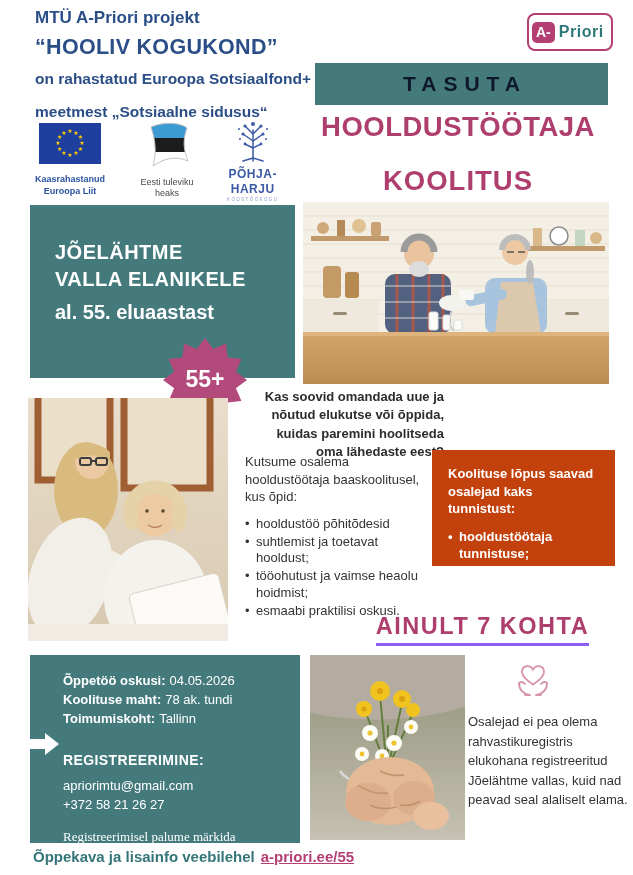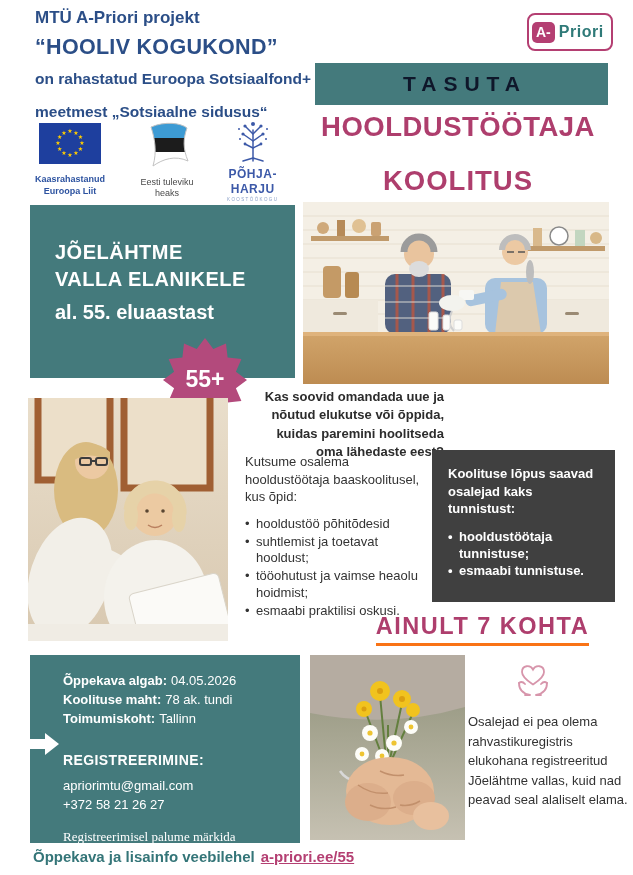--- a/index.html
+++ b/index.html
@@ -53,28 +53,28 @@
   .ph-kitchen svg,.ph-women svg,.ph-hands svg{display:block;}
 
   
   .question{left:248px;top:388px;width:196px;font-size:13px;font-weight:700;color:#2c2c2c;line-height:1.42;text-align:right;}
   .invite{left:245px;top:453px;width:178px;font-size:13px;color:#333;line-height:1.35;}
   ul.blist{list-style:none;margin:10px 0 0 0;padding:0;}
   ul.blist li{position:relative;padding-left:11px;line-height:1.3;margin-bottom:1px;}
   ul.blist li::before{content:"•";position:absolute;left:0;top:0;}
 
   
-  .certs{left:432px;top:450px;width:183px;height:152px;background:#404040;color:#fff;
+  .certs{left:432px;top:450px;width:183px;height:116px;background:#c2410c;color:#fff;
     padding:15px 12px 0 16px;box-sizing:border-box;font-size:13px;font-weight:700;line-height:1.35;}
   .certs ul.blist{margin-top:11px;}
 
   
   .spots{left:355px;top:613px;width:255px;text-align:center;}
   .spots span{display:inline-block;color:#ae3e6d;font-size:23.5px;font-weight:800;letter-spacing:1.5px;
-    border-bottom:3px solid #f97316;padding-bottom:3px;}
+    border-bottom:3px solid #8b5cf6;padding-bottom:3px;}
 
   
   .details{left:30px;top:655px;width:270px;height:188px;background:#447a7c;color:#fff;
     padding:17px 14px 0 33px;box-sizing:border-box;font-size:13px;line-height:1.45;}
   .details .row .lbl{font-weight:700;}
   .details .row .val{margin-left:4px;}
   .details .reg{font-size:14px;font-weight:800;letter-spacing:.4px;margin-top:21px;}
   .details .contact{margin-top:7px;line-height:1.45;}
   .details .note{margin-top:13px;line-height:1.4;width:200px;font-family:Liberation Serif, serif;}
   .details .note b{font-weight:800;}
@@ -309,21 +309,21 @@
       <li>esmaabi tunnistuse.</li>
     </ul>
   </div>
 
   <div class="abs spots">
     <span>AINULT 7 KOHTA</span>
   </div>
 
   <div class="abs details">
     <div class="row">
-      <span class="lbl">Õppekava algab:</span><span class="val">04.05.2026</span>
+      <span class="lbl">Õppetöö oskusi:</span><span class="val">04.05.2026</span>
     </div>
     <div class="row">
       <span class="lbl">Koolituse maht:</span><span class="val">78 ak. tundi</span>
     </div>
     <div class="row">
       <span class="lbl">Toimumiskoht:</span><span class="val">Tallinn</span>
     </div>
     <span class="arrow">
       <svg width="30" height="24" viewBox="0 0 30 24">
           <polygon fill="#fff" points="0,7 15,7 15,1 29,12 15,23 15,17 0,17"></polygon>

